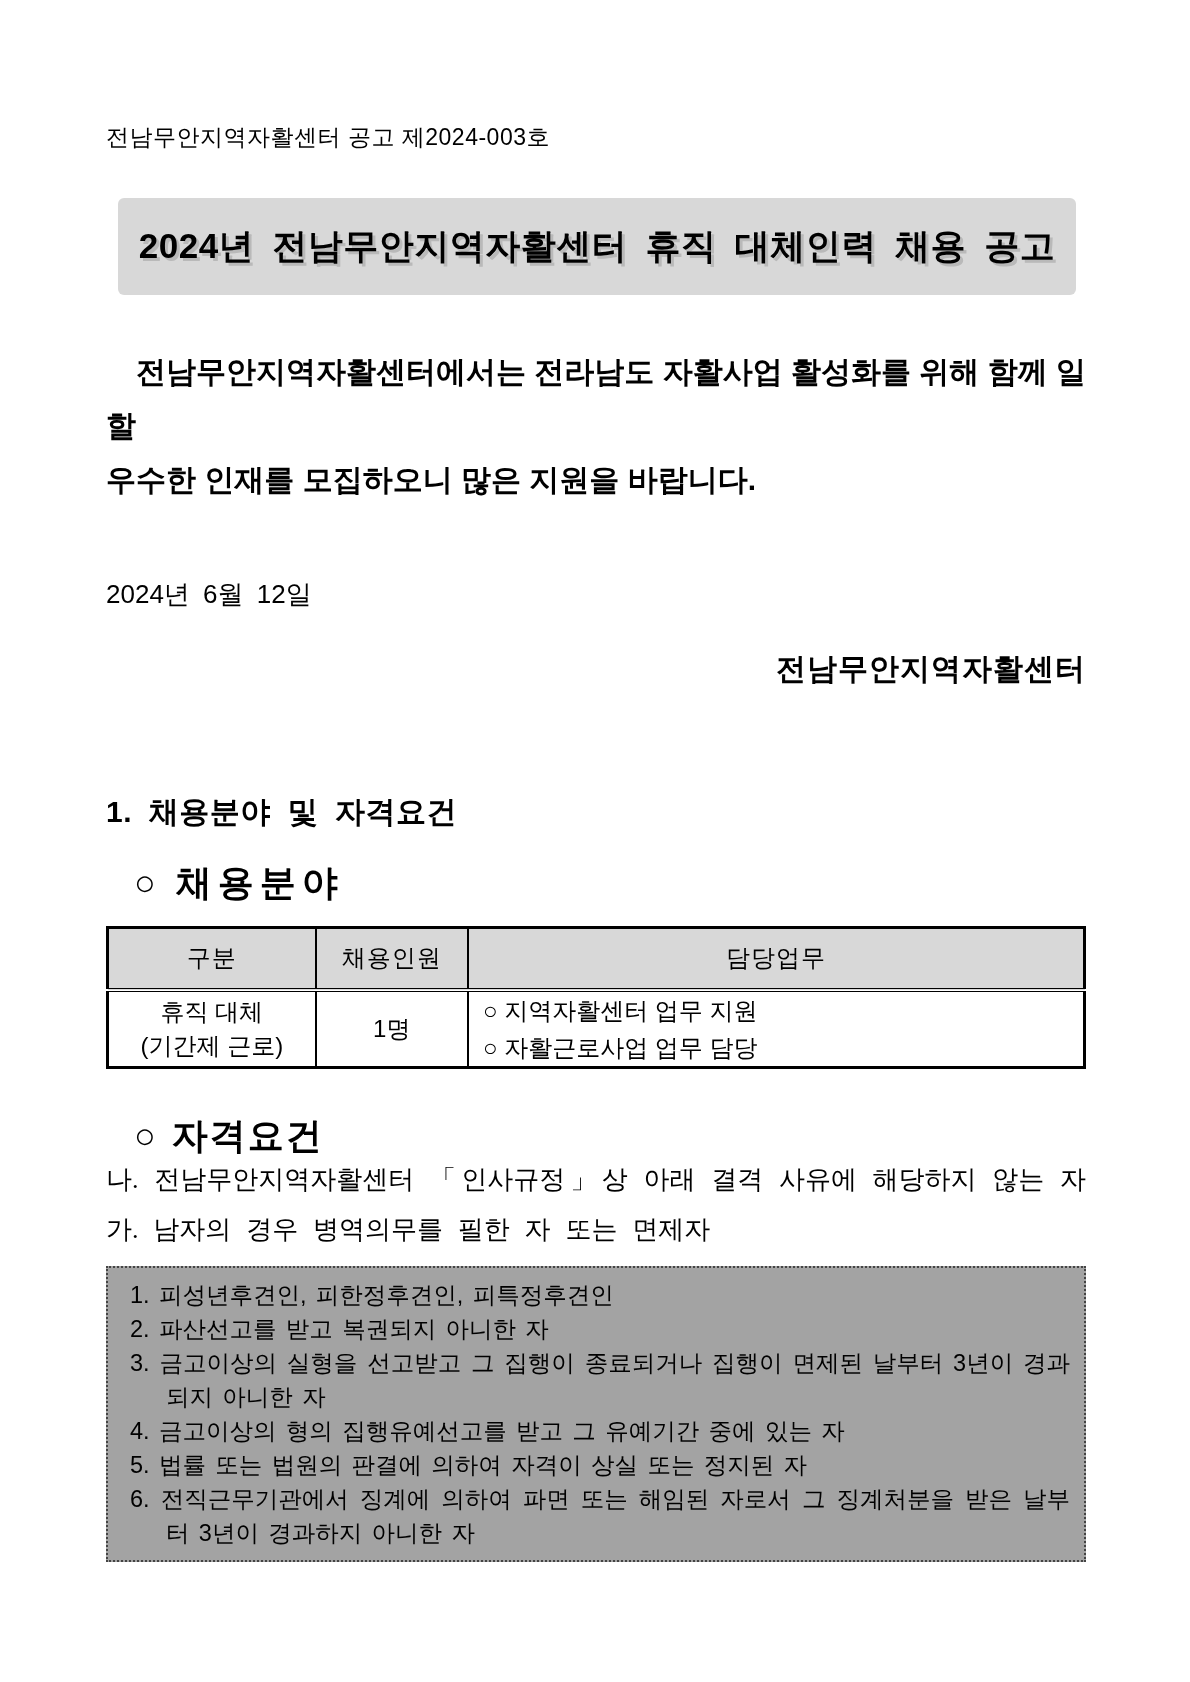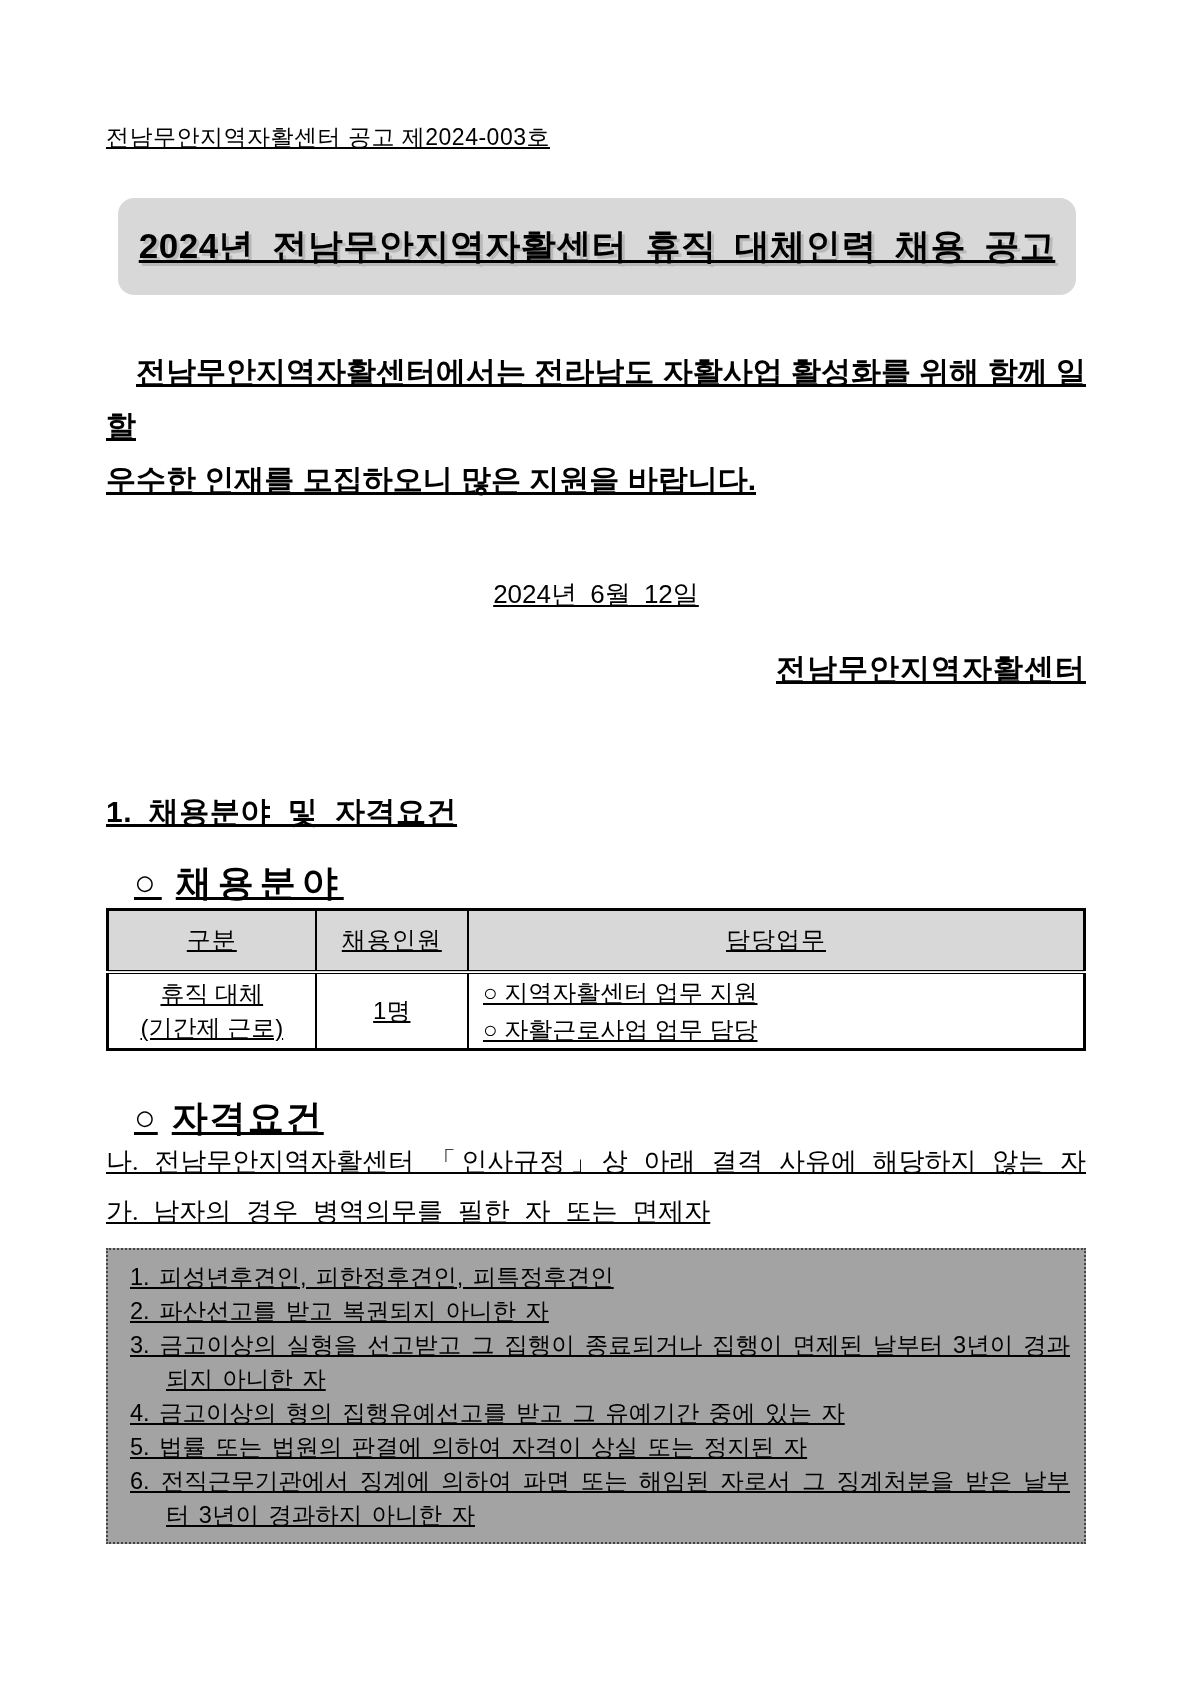--- a/index.html
+++ b/index.html
@@ -7,32 +7,31 @@
   body {
     width: 1190px; height: 1682px;
     font-family: "Liberation Sans", sans-serif;
     color: #000;
     position: relative;
     overflow: hidden;
   }
   .page {
     width: 1190px; height: 1682px;
     padding: 122px 104px 0 106px;
-    text-decoration: underline;
   }
   .doc-number {
     font-size: 23px;
     line-height: 30px;
     letter-spacing: 0.5px;
   }
   .title-banner {
     margin: 46px 10px 0 12px;
     height: 97px;
     background: #d8d8d8;
-    border-radius: 16px;
+    border-radius: 6px;
     display: flex;
     align-items: center;
     justify-content: center;
   }
   .title-banner .title-text {
     font-size: 35px;
     font-weight: 800;
     letter-spacing: 0.5px;
     word-spacing: 8px;
     text-shadow: 3px 3px 0 #b9b9b9;
@@ -47,21 +46,21 @@
   .intro .line1 {
     text-align: justify;
     text-align-last: justify;
     text-indent: 30px;
   }
   .intro .line2 { text-align: left; }
   .date-line {
     margin-top: 70px;
     font-size: 26px;
     line-height: 34px;
-    text-align: center;
+    text-align: left;
     word-spacing: 6px;
   }
   .signer-line {
     margin-top: 40px;
     font-size: 30px;
     font-weight: 700;
     line-height: 36px;
     text-align: right;
     letter-spacing: 1px;
   }
@@ -78,21 +77,21 @@
     margin-left: 28px;
     font-family: "Liberation Serif", serif;
     font-size: 36px;
     font-weight: 700;
     line-height: 42px;
     letter-spacing: 6px;
   }
   .sub-heading .bullet { margin-right: 14px; font-weight: 400; }
   .sub-heading.second { margin-top: 46px; letter-spacing: 2px; }
   table.recruit-table {
-    margin-top: 4px;
+    margin-top: 22px;
     width: 100%;
     border-collapse: collapse;
     border: 3px solid #000;
     table-layout: fixed;
   }
   .recruit-table th, .recruit-table td {
     border: 2px solid #000;
     font-size: 24px;
     font-weight: 400;
   }

